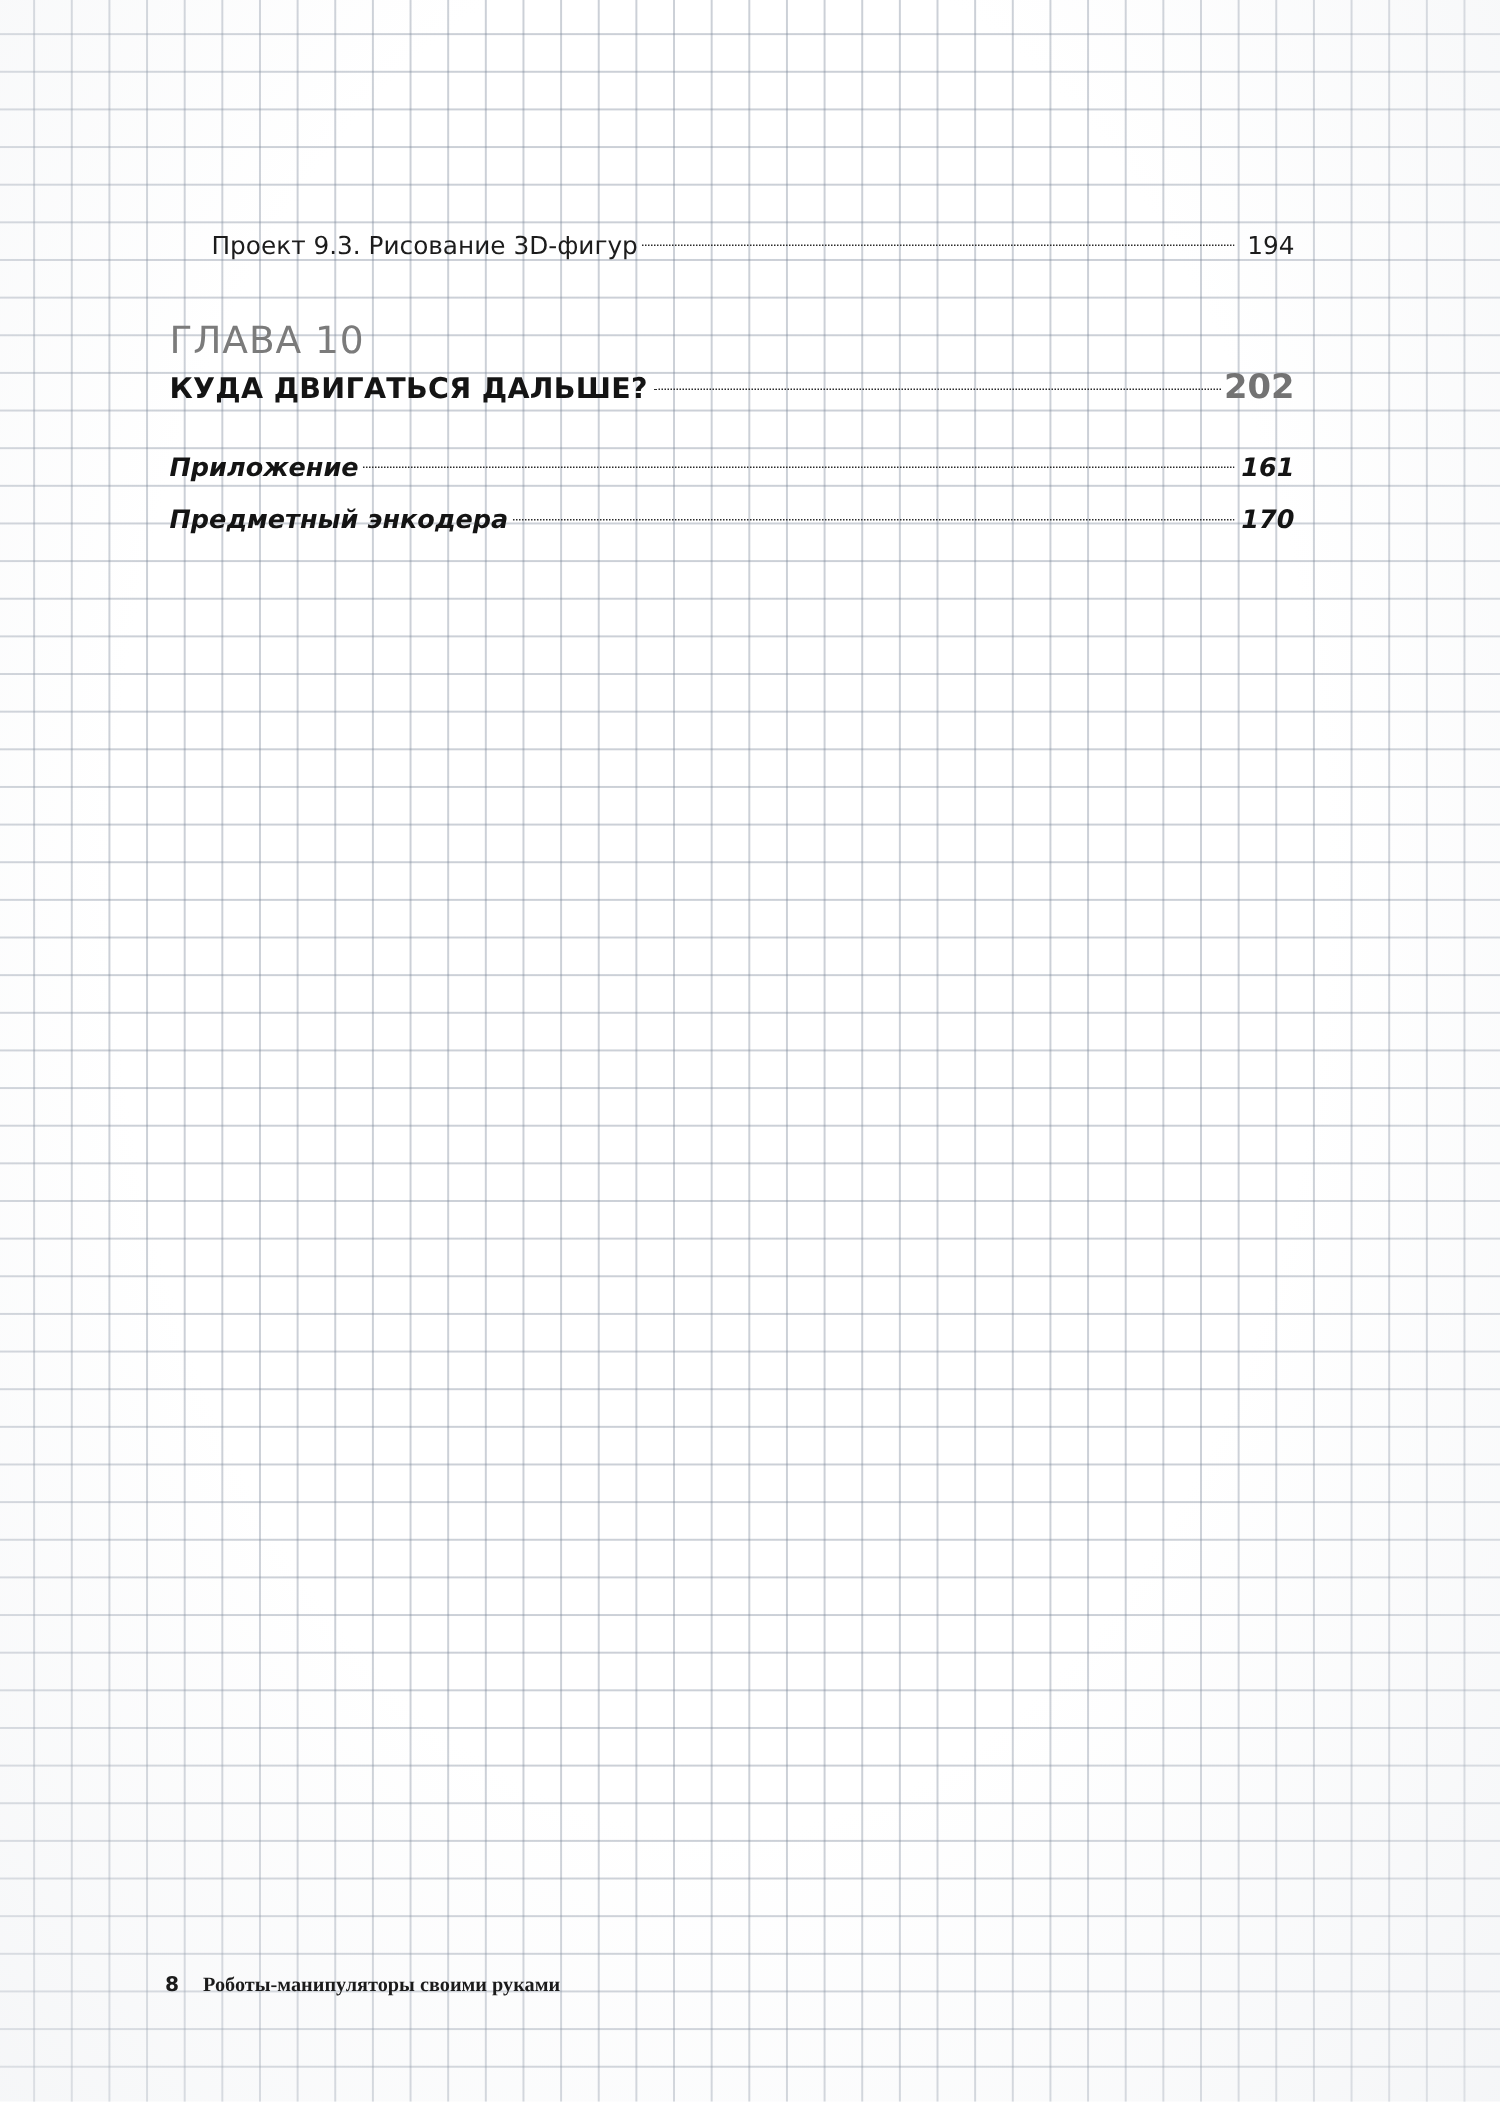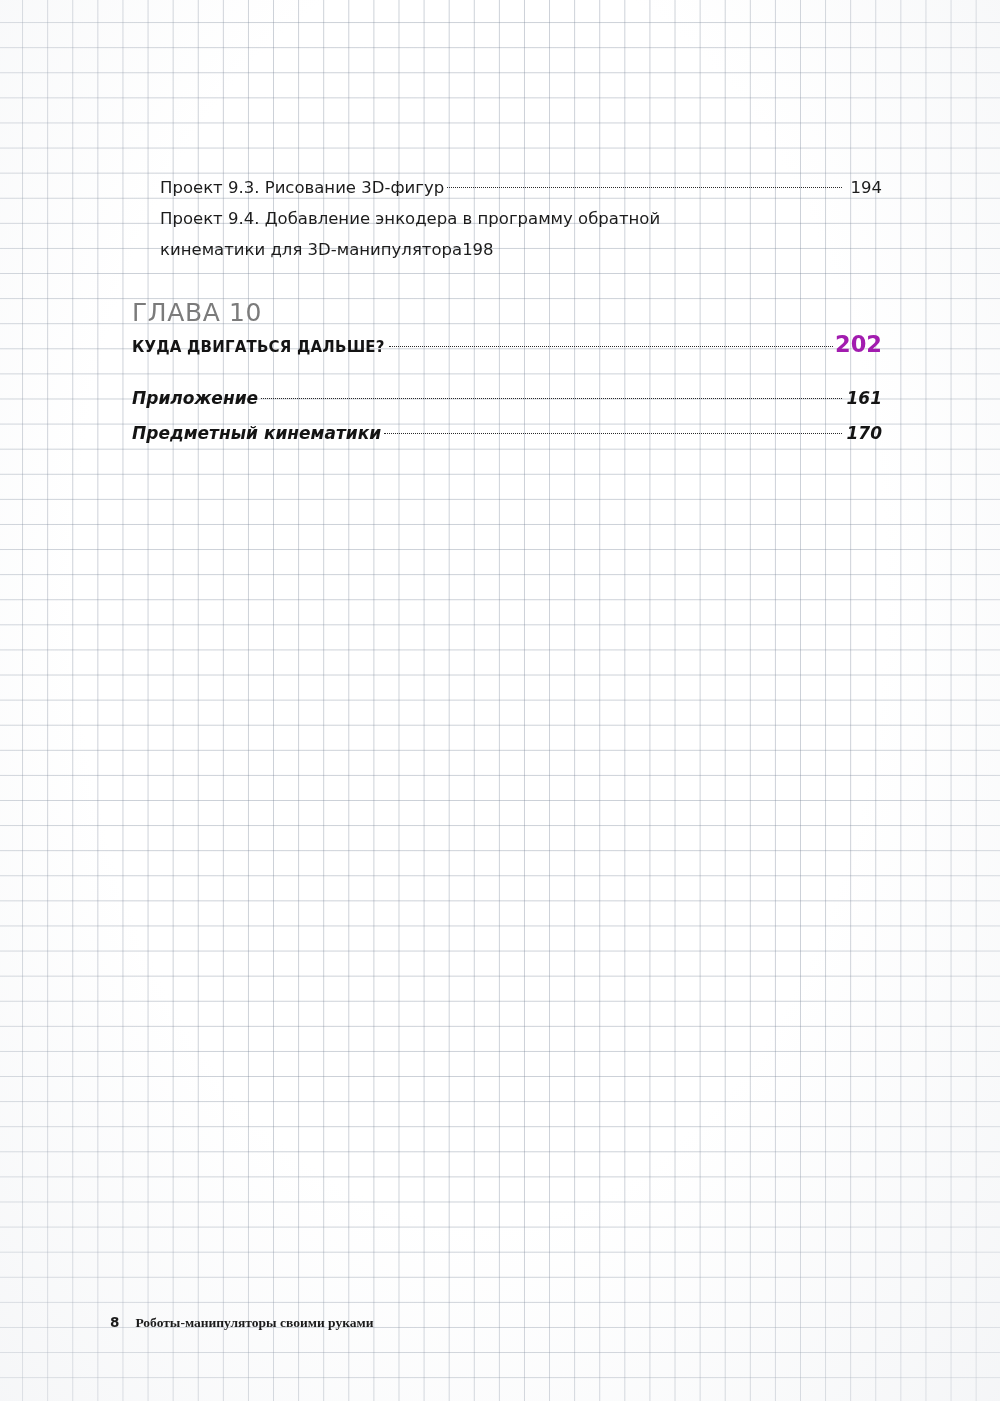--- a/index.html
+++ b/index.html
@@ -39,23 +39,22 @@
     position: absolute;
     left: 0; top: 0;
     width: 1000px;
     height: 1401px;
   }
 
   
   .toc {
     position: absolute;
     left: 113px;
-    top: 172px;
+    top: 148px;
     width: 750px;
-    margin-left: 19px;
   }
 
   .toc-row {
     display: flex;
     align-items: baseline;
     width: 100%;
     font-size: 16.5px;
     color: #1c1c1c;
     line-height: 31px;
   }
@@ -123,21 +122,21 @@
     color: #7b7b7b;
     line-height: 30px;
     white-space: pre;
   }
   .chapter-row {
     display: flex;
     align-items: baseline;
     margin-top: 3px;
   }
   .chapter-row .label {
-    font-size: 15px;
+    font-size: 19px;
     font-weight: bold;
     letter-spacing: 0.2px;
     color: #141414;
     white-space: pre;
     flex: 0 0 auto;
   }
   .chapter-row .leader {
     flex: 1 1 auto;
     position: relative;
     height: 1em;
@@ -148,21 +147,21 @@
     content: "";
     position: absolute;
     left: 0; right: 0;
     bottom: 0.34em;
     border-bottom: 1.6px dotted #2b2b2b;
   }
   .chapter-row .page-num {
     flex: 0 0 auto;
     font-size: 22.5px;
     font-weight: bold;
-    color: #a21caf;
+    color: #737373;
     min-width: 46px;
     text-align: right;
     white-space: pre;
   }
 
   
   .entry-bold {
     margin-top: 26px;
     font-style: italic;
   }
@@ -196,46 +195,38 @@
 <div class="content">
 
   <div class="toc">
 
     <div class="toc-row entry-project">
       <span class="label">Проект 9.3. Рисование 3D-фигур</span>
       <span class="leader"></span>
       <span class="page-num">194</span>
     </div>
 
-    <div class="entry-wrap">
-      <div class="first-line">Проект 9.4. Добавление энкодера в программу обратной</div>
-      <div class="second">
-        <span class="label">кинематики для 3D-манипулятора</span>
-        <span class="leader"></span>
-        <span class="page-num">198</span>
-      </div>
-    </div>
 
     <div class="chapter">
       <div class="chapter-kicker">ГЛАВА 10</div>
       <div class="chapter-row">
         <span class="label">КУДА ДВИГАТЬСЯ ДАЛЬШЕ?</span>
         <span class="leader"></span>
         <span class="page-num">202</span>
       </div>
     </div>
 
     <div class="toc-row entry-bold">
       <span class="label">Приложение</span>
       <span class="leader"></span>
       <span class="page-num">161</span>
     </div>
 
     <div class="toc-row entry-bold">
-      <span class="label">Предметный кинематики</span>
+      <span class="label">Предметный энкодера</span>
       <span class="leader"></span>
       <span class="page-num">170</span>
     </div>
 
   </div>
 
   <div class="footer">
     <span class="folio">8</span>
     <span class="running-head">Роботы-манипуляторы своими руками</span>
   </div>

